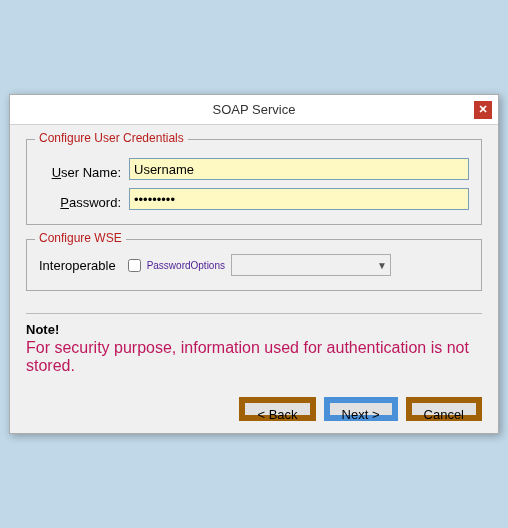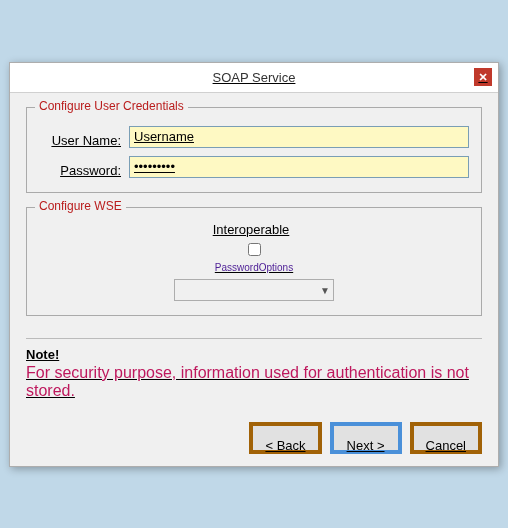--- a/index.html
+++ b/index.html
@@ -16,21 +16,20 @@
       color: #000;
     }
 
     .window {
       width: 490px;
       background: #f0f0f0;
       border: 1px solid #adadad;
       box-shadow: 2px 2px 8px rgba(0,0,0,0.3);
       display: flex;
       flex-direction: column;
-      text-decoration: underline;
     }
 
     .title-bar {
       background: #ffffff;
       border-bottom: 1px solid #d0d0d0;
       display: flex;
       align-items: center;
       justify-content: space-between;
       padding: 4px 6px;
       height: 30px;
@@ -109,21 +108,20 @@
       padding: 0 4px;
       font-size: 13px;
       outline: none;
     }
 
     .wse-row {
       display: flex;
       align-items: center;
       gap: 6px;
       margin-top: 4px;
-      flex-direction: column;
     }
 
     .wse-label {
       font-size: 13px;
       color: #000;
       margin-right: 6px;
     }
 
     .wse-checkbox {
       width: 13px;
@@ -188,24 +186,24 @@
       justify-content: flex-end;
       gap: 8px;
       padding: 8px 16px 12px 16px;
       border-top: none;
     }
 
     .btn {
       min-width: 72px;
       height: 24px;
       background: #e1e1e1;
-      border: 4px solid #a16207;
+      border: 6px solid #a16207;
       font-size: 13px;
       cursor: pointer;
-      padding: 12px 12px;
+      padding: 4px 12px;
       color: #000;
     }
 
     .btn-default {
       border-color: #4a90d9;
     }
   </style>
 </head>
 <body>
 

